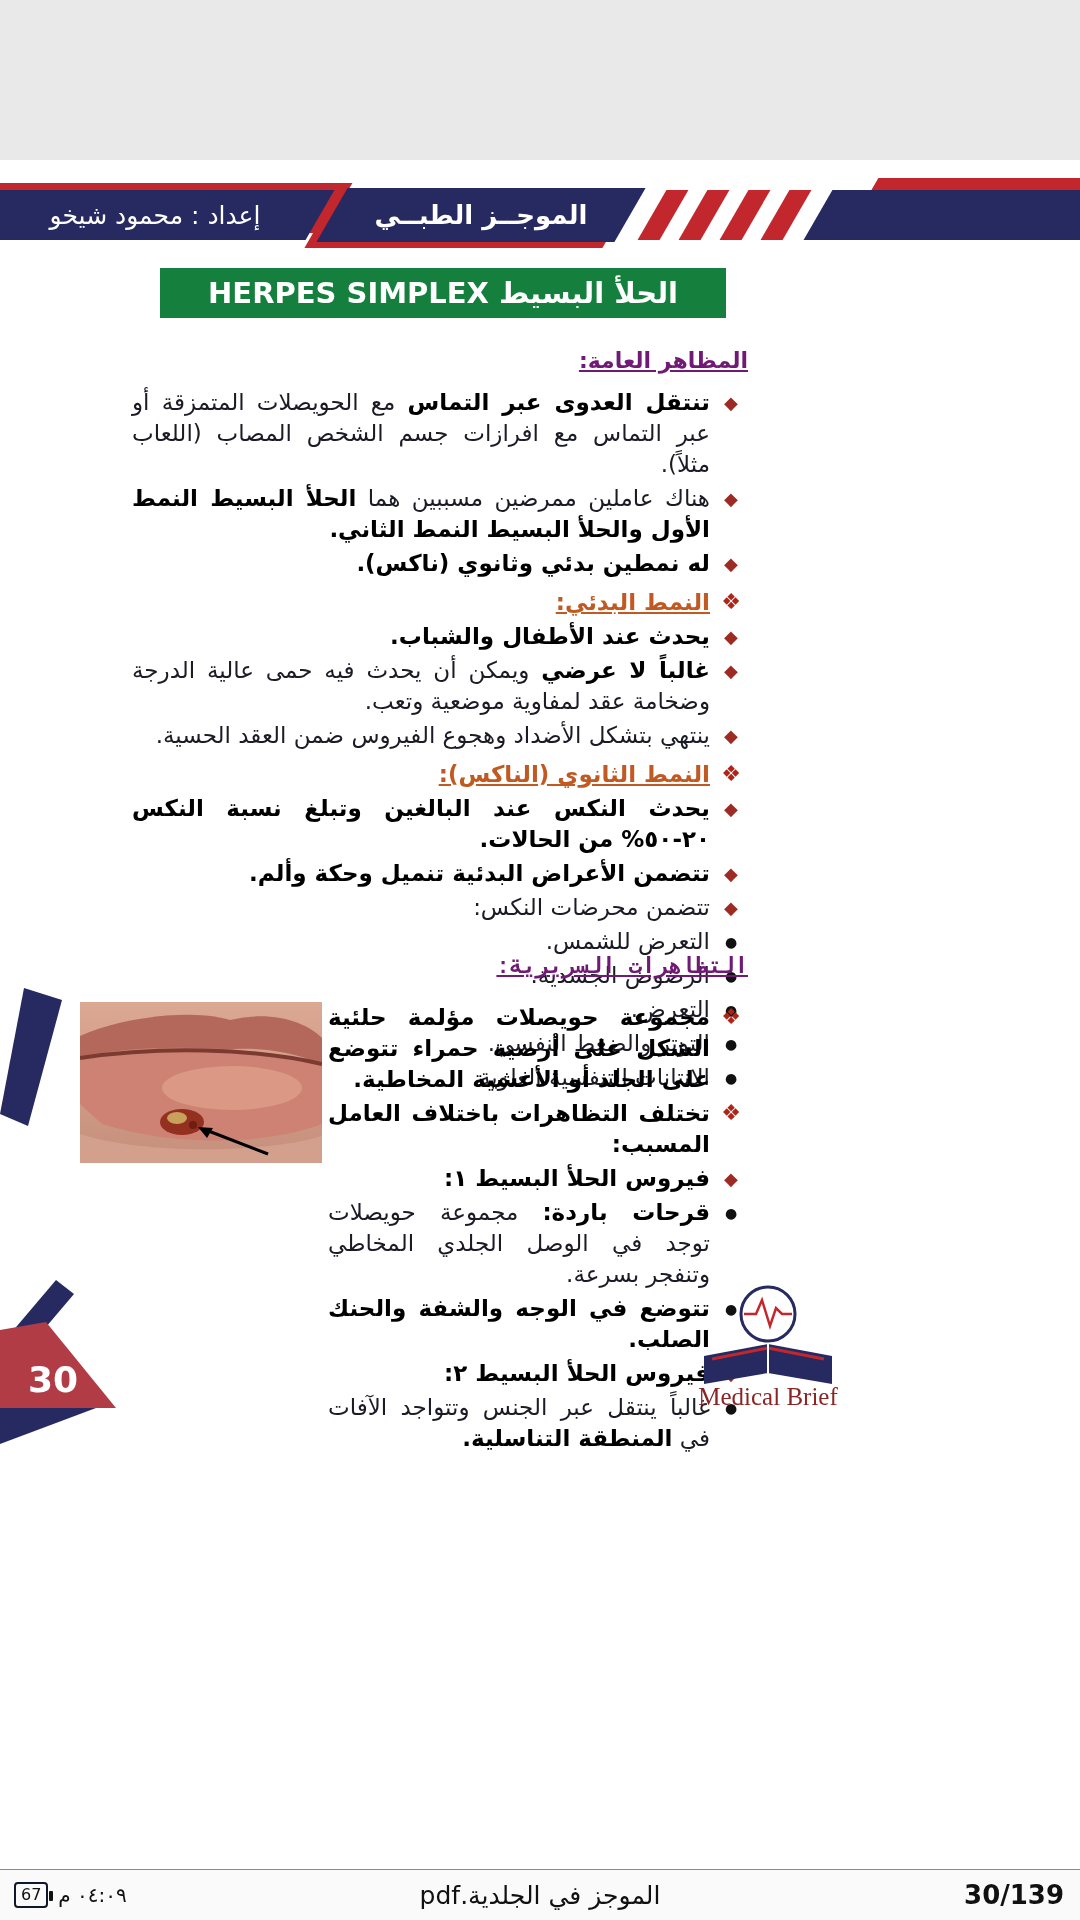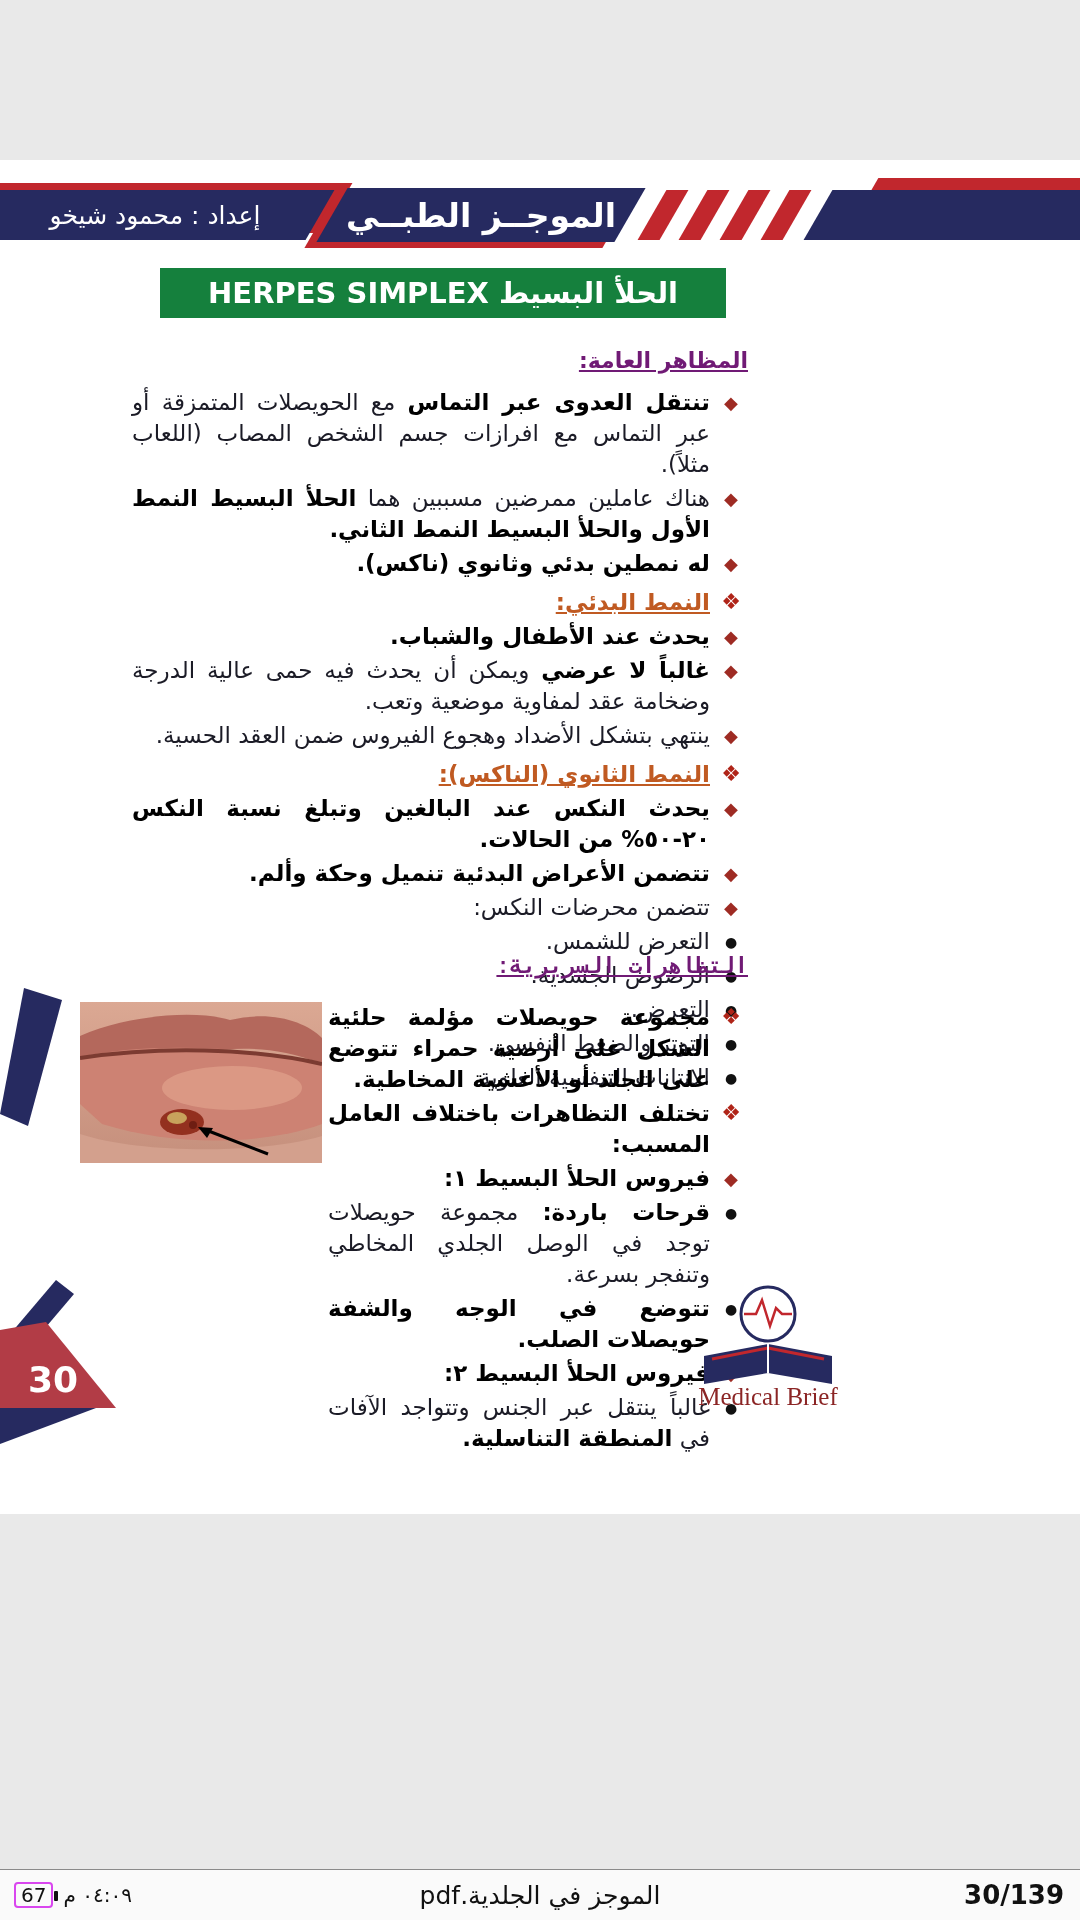--- a/index.html
+++ b/index.html
@@ -2,35 +2,35 @@
 <html lang="ar"><head>
 <meta charset="utf-8">
 <style>
   html,body{margin:0;padding:0;}
   body{
     width:1080px;height:1920px;position:relative;overflow:hidden;
     background:#e9e9e9;
     font-family:"DejaVu Sans",sans-serif;
     color:#1b1b26;
   }
-  .page{position:absolute;top:160px;left:0;width:1080px;height:1354px;background:#ffffff;overflow:hidden;}
+  .page{position:absolute;top:160px;left:0;width:1080px;height:1710px;background:#ffffff;overflow:hidden;}
 
   
   .hdr{position:absolute;top:18px;left:0;width:100%;height:70px;}
   .par{position:absolute;transform:skewX(-30deg);}
   .hdr-left{position:absolute;left:-40px;top:12px;width:360px;height:50px;}
   .hdr-left .bg-red{position:absolute;left:18px;top:-7px;width:100%;height:100%;background:#c1272d;transform:skewX(-30deg);}
   .hdr-left .bg{position:absolute;inset:0;background:#262a60;transform:skewX(-30deg);}
   .hdr-left .label{position:absolute;inset:0;display:flex;align-items:center;justify-content:center;
     color:#fff;font-size:25px;letter-spacing:1px;direction:rtl;padding-left:30px;}
   .hdr-center{position:absolute;left:332px;top:10px;width:298px;height:54px;}
   .hdr-center .bg-red{position:absolute;left:-12px;top:6px;width:100%;height:100%;background:#c1272d;transform:skewX(-30deg);}
   .hdr-center .bg{position:absolute;inset:0;background:#262a60;transform:skewX(-30deg);}
   .hdr-center .label{position:absolute;inset:0;display:flex;align-items:center;justify-content:center;
-    color:#fff;font-size:33px;font-weight:bold;letter-spacing:2px;direction:rtl;}
+    color:#fff;font-size:26px;font-weight:bold;letter-spacing:2px;direction:rtl;}
   .stripe{top:12px;width:22px;height:50px;background:#c1272d;}
   .band-navy{top:12px;left:818px;width:330px;height:50px;background:#262a60;}
   .band-red{top:0px;left:872px;width:300px;height:22px;background:#c1272d;}
 
   
   .title-bar{position:absolute;left:160px;top:108px;width:566px;height:50px;background:#15803d;
     display:flex;align-items:center;justify-content:center;direction:rtl;
     color:#fff;font-size:29px;font-weight:bold;}
 
   
@@ -53,21 +53,21 @@
 
   
   .left-band{position:absolute;left:0;top:828px;width:100px;height:150px;}
   .corner{position:absolute;left:0;top:1100px;width:210px;height:200px;}
   .logo{position:absolute;left:668px;top:1118px;width:200px;height:132px;}
 
   
   .bottombar{position:absolute;left:0;bottom:0;width:1080px;height:50px;background:#fafafa;
     border-top:1px solid #8a8a8a;color:#111;}
   .bb-left{position:absolute;left:14px;top:0;height:100%;display:flex;align-items:center;gap:10px;}
-  .battery{border:2px solid #d946ef;border-radius:4px;font-size:20px;line-height:22px;padding:0 5px;position:relative;}
+  .battery{border:2px solid #0f172a;border-radius:4px;font-size:16px;line-height:22px;padding:0 5px;position:relative;}
   .battery::after{content:"";position:absolute;right:-7px;top:7px;width:4px;height:10px;background:#111;border-radius:1px;}
   .bb-time{font-size:20px;direction:rtl;}
   .bb-center{position:absolute;left:50%;transform:translateX(-50%);top:0;height:100%;
     display:flex;align-items:center;direction:rtl;font-size:25px;}
   .bb-right{position:absolute;right:16px;top:0;height:100%;display:flex;align-items:center;
     font-weight:bold;font-size:26px;}
 </style>
 </head>
 <body>
 
@@ -203,21 +203,21 @@
     <div class="li">
       <span class="bullet">◆</span>
       <div class="txt"><span></span><b>فيروس الحلأ البسيط ١:</b><span></span></div>
     </div>
     <div class="li">
       <span class="bullet dot">●</span>
       <div class="txt"><span></span><b>قرحات باردة:</b><span> مجموعة حويصلات توجد في الوصل الجلدي المخاطي وتنفجر بسرعة.</span></div>
     </div>
     <div class="li">
       <span class="bullet dot">●</span>
-      <div class="txt"><span></span><b>تتوضع في الوجه والشفة حويصلات الصلب.</b><span></span></div>
+      <div class="txt"><span></span><b>تتوضع في الوجه والشفة والحنك الصلب.</b><span></span></div>
     </div>
     <div class="li">
       <span class="bullet">◆</span>
       <div class="txt"><span></span><b>فيروس الحلأ البسيط ٢:</b><span></span></div>
     </div>
     <div class="li">
       <span class="bullet dot">●</span>
       <div class="txt"><span>غالباً ينتقل عبر الجنس وتتواجد الآفات في </span><b>المنطقة التناسلية.</b><span></span></div>
     </div>
   </div>

